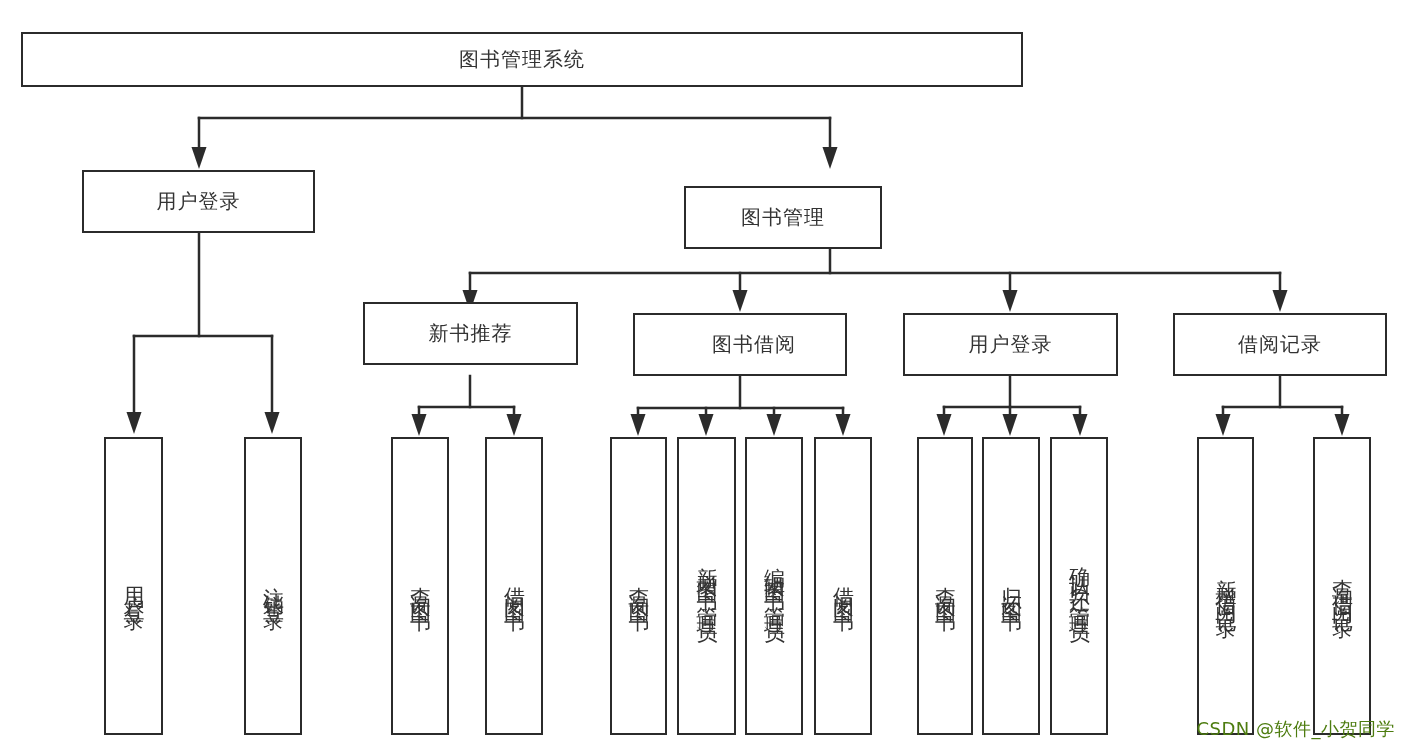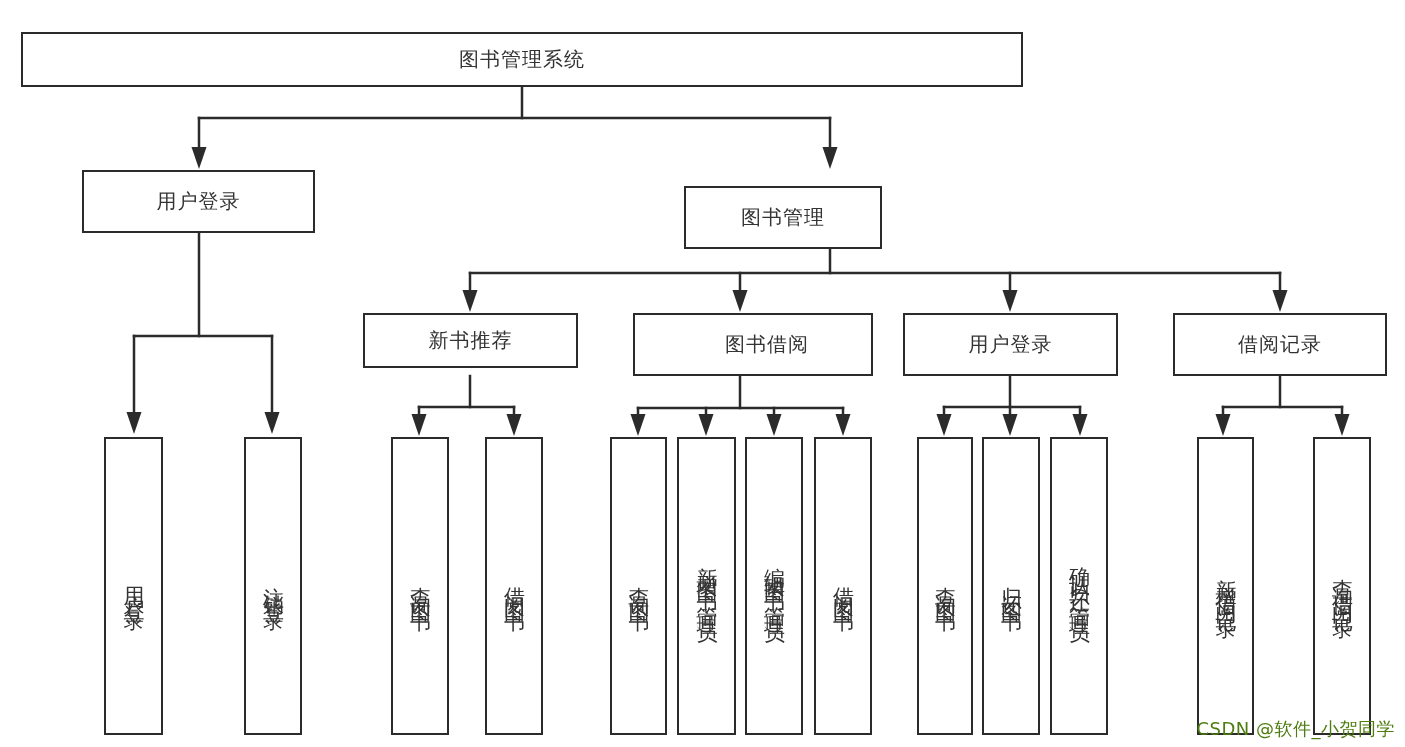--- a/index.html
+++ b/index.html
@@ -135,24 +135,24 @@
     <span>图书管理系统</span>
   </div>
 
   <div class="node h" style="left:82px; top:170px; width:233px; height:63px;">
     <span>用户登录</span>
   </div>
   <div class="node h" style="left:684px; top:170px; width:198px; height:63px;margin-top:16px;">
     <span>图书管理</span>
   </div>
 
-  <div class="node h" style="left:363px; top:313px; width:215px; height:55px;">
+  <div class="node h" style="left:363px; top:302px; width:215px; height:63px;">
     <span>新书推荐</span>
   </div>
-  <div class="node h" style="left:633px; top:313px; width:240px; height:63px;padding-left:28px;">
+  <div class="node h" style="left:633px; top:313px; width:214px; height:63px;padding-left:28px;">
     <span>图书借阅</span>
   </div>
   <div class="node h" style="left:903px; top:313px; width:215px; height:63px;">
     <span>用户登录</span>
   </div>
   <div class="node h" style="left:1173px; top:313px; width:214px; height:63px;">
     <span>借阅记录</span>
   </div>
 
   <div class="node v" style="left:104px; top:437px; width:59px; height:298px;">

